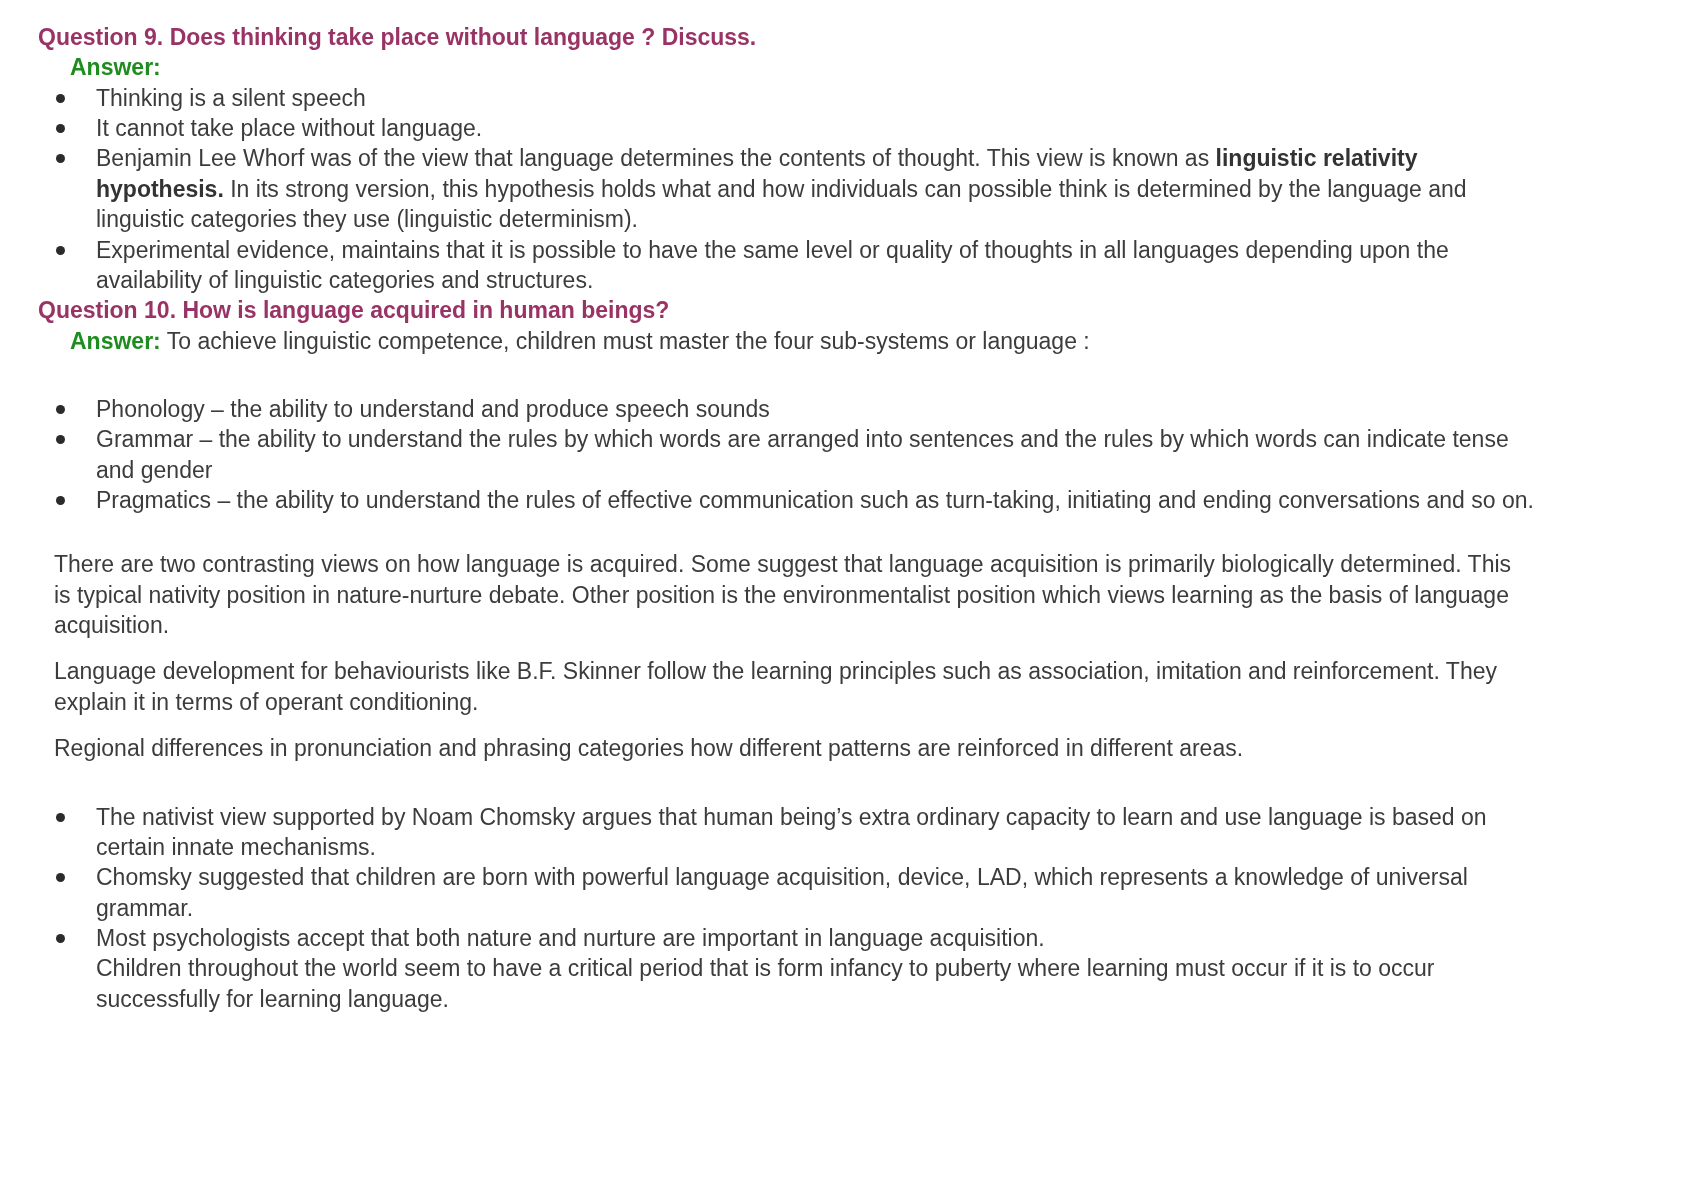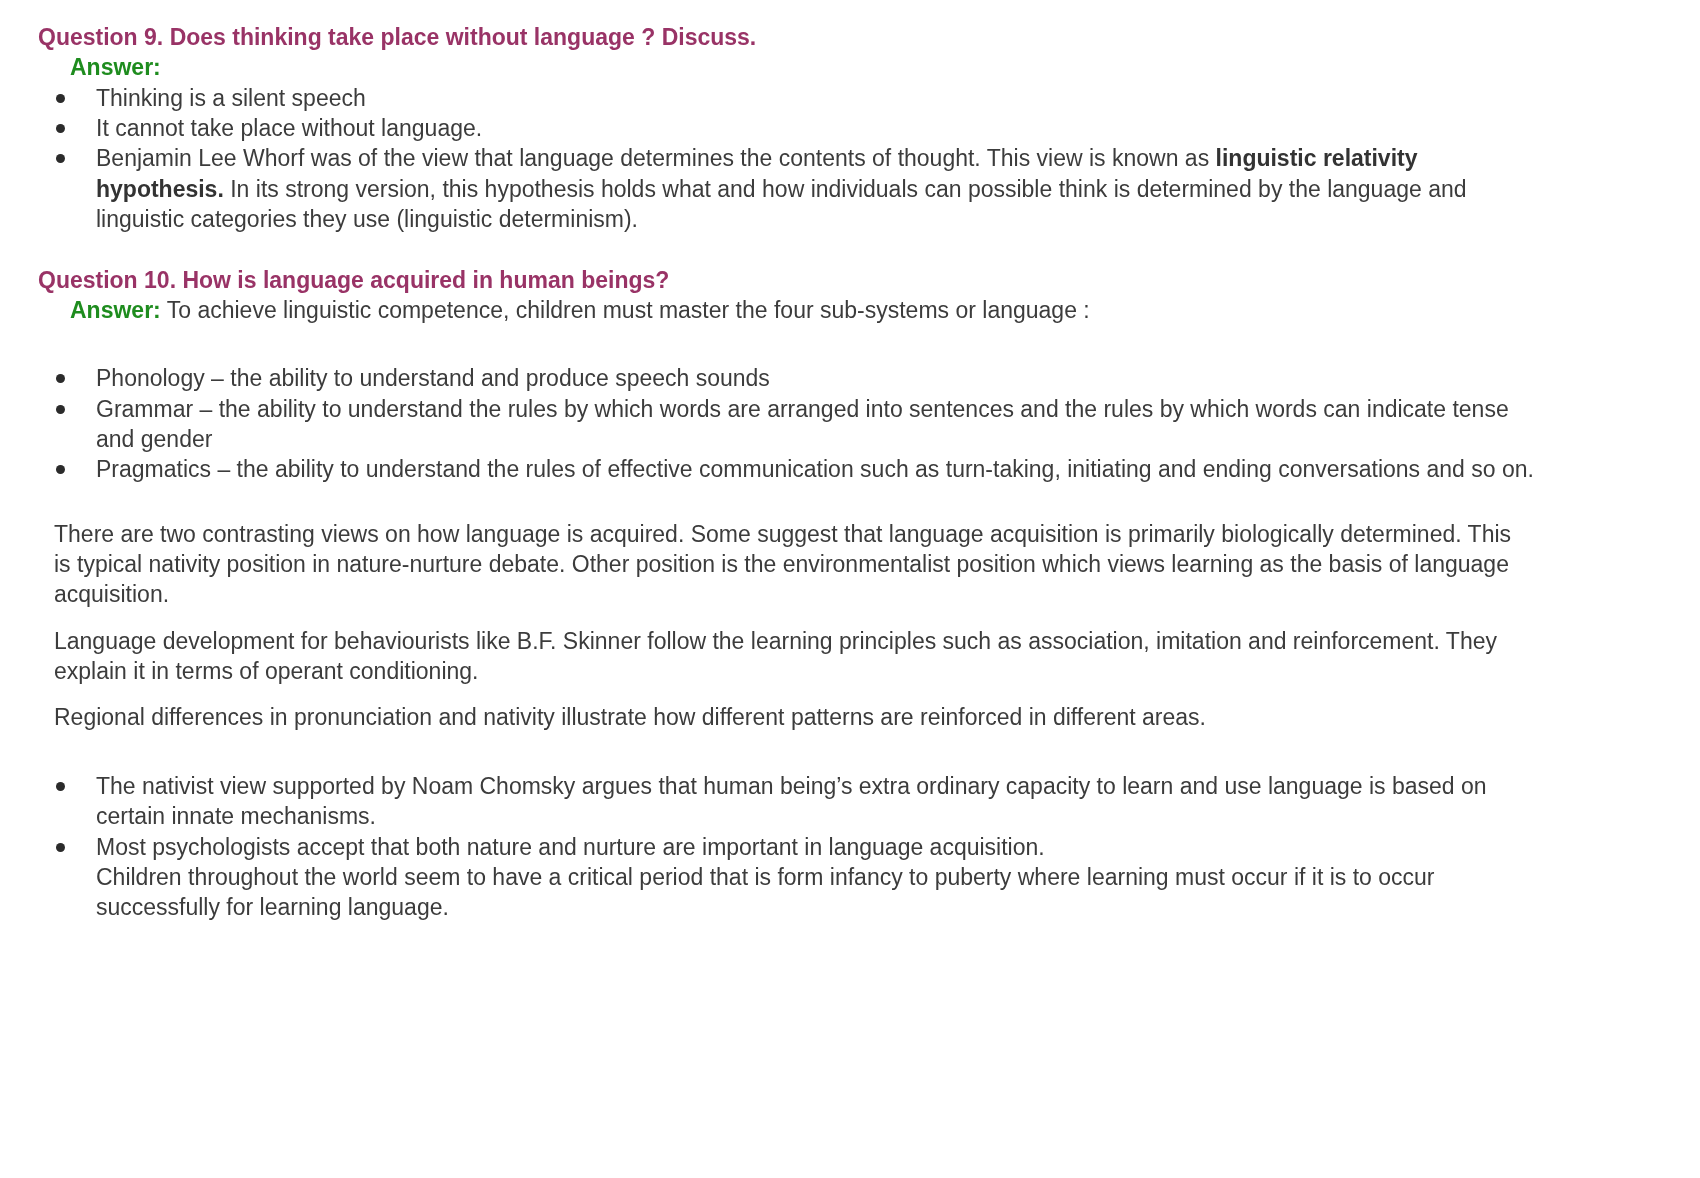--- a/index.html
+++ b/index.html
@@ -51,55 +51,57 @@
   ul.bullets li::before {
     content: "";
     position: absolute;
     left: 18px;
     top: 11px;
     width: 9px;
     height: 9px;
     border-radius: 50%;
     background: #2b2b2b;
   }
-  .q10-heading { margin-top: 30px; }
+  .q10-heading { }
   .para-block { margin-top: 34px; }
   .para-block p { margin: 16px; }
   strong { font-weight: bold; color: #333333; }
 </style>
 </head>
 <body>
 
 <div class="page">
 
   <h2 class="q-heading">Question 9. Does thinking take place without language ? Discuss.</h2>
   <p class="answer-line"><span class="answer-label">Answer:</span></p>
 
   <ul class="bullets gap-lg">
     <li><span>Thinking is a silent speech</span></li>
     <li><span>It cannot take place without language.</span></li>
     <li><span>Benjamin Lee Whorf was of the view that language determines the contents of thought. This view is known as </span><strong>linguistic relativity hypothesis.</strong><span> In its strong version, this hypothesis holds what and how individuals can possible think is determined by the language and linguistic categories they use (linguistic determinism).</span></li>
+    <li><span>Experimental evidence, maintains that it is possible to have the same level or quality of thoughts in all languages depending upon the availability of linguistic categories and structures.</span></li>
   </ul>
 
   <h2 class="q-heading q10-heading">Question 10. How is language acquired in human beings?</h2>
   <p class="answer-line"><span class="answer-label">Answer:</span><span> To achieve linguistic competence, children must master the four sub-systems or language :</span></p>
 
   <ul class="bullets gap-md">
     <li><span>Phonology – the ability to understand and produce speech sounds</span></li>
     <li><span>Grammar – the ability to understand the rules by which words are arranged into sentences and the rules by which words can indicate tense and gender</span></li>
     <li><span>Pragmatics – the ability to understand the rules of effective communication such as turn-taking, initiating and ending conversations and so on.</span></li>
   </ul>
 
   <div class="para-block">
     <p>There are two contrasting views on how language is acquired. Some suggest that language acquisition is primarily biologically determined. This is typical nativity position in nature-nurture debate. Other position is the environmentalist position which views learning as the basis of language acquisition.</p>
     <p>Language development for behaviourists like B.F. Skinner follow the learning principles such as association, imitation and reinforcement. They explain it in terms of operant conditioning.</p>
-    <p>Regional differences in pronunciation and nativity illustrate how different patterns are reinforced in different areas.</p>
+    <p>Regional differences in pronunciation and phrasing categories how different patterns are reinforced in different areas.</p>
   </div>
 
   <ul class="bullets gap-md">
     <li><span>The nativist view supported by Noam Chomsky argues that human being’s extra ordinary capacity to learn and use language is based on certain innate mechanisms.</span></li>
+    <li><span>Chomsky suggested that children are born with powerful language acquisition, device, LAD, which represents a knowledge of universal grammar.</span></li>
     <li>
       <div>Most psychologists accept that both nature and nurture are important in language acquisition.</div>
       <div>Children throughout the world seem to have a critical period that is form infancy to puberty where learning must occur if it is to occur successfully for learning language.</div>
     </li>
   </ul>
 
 </div>
 
 </body></html>

